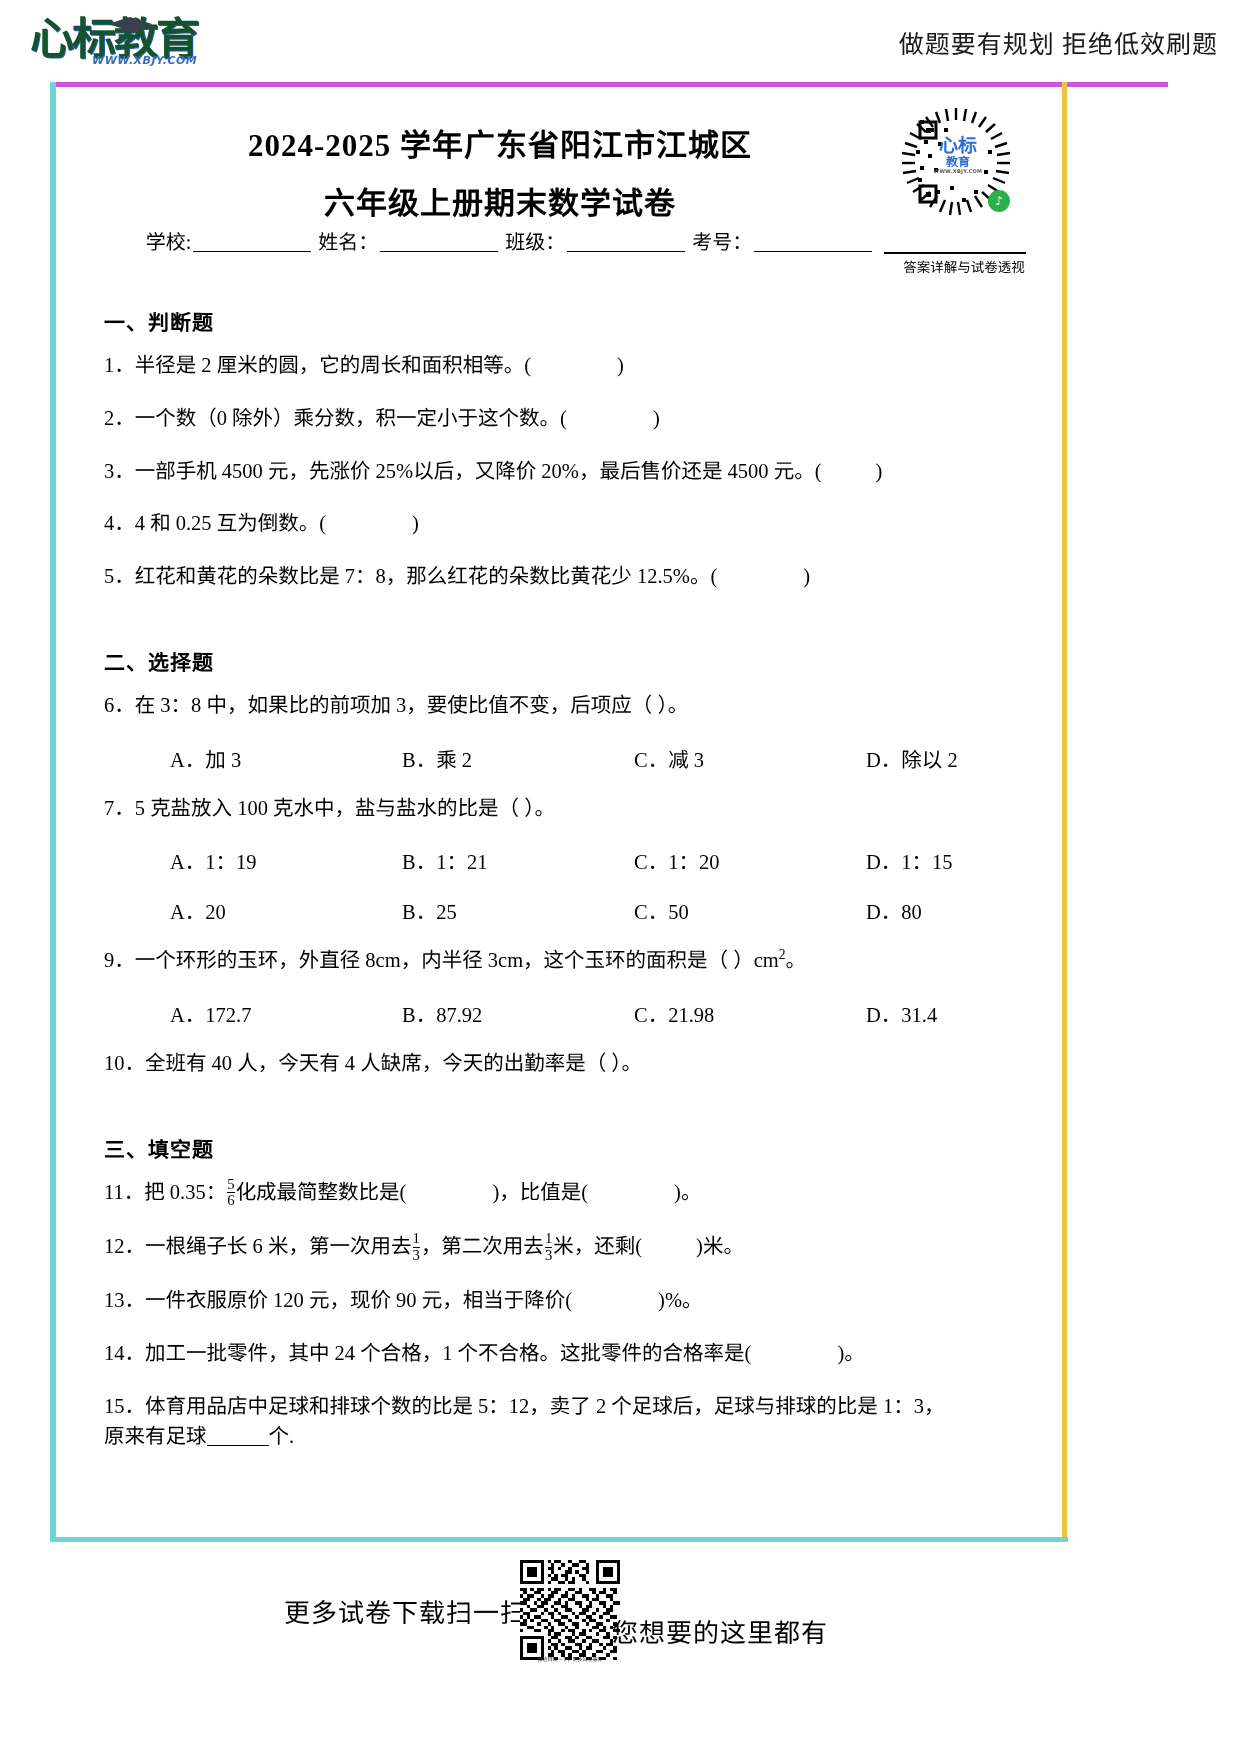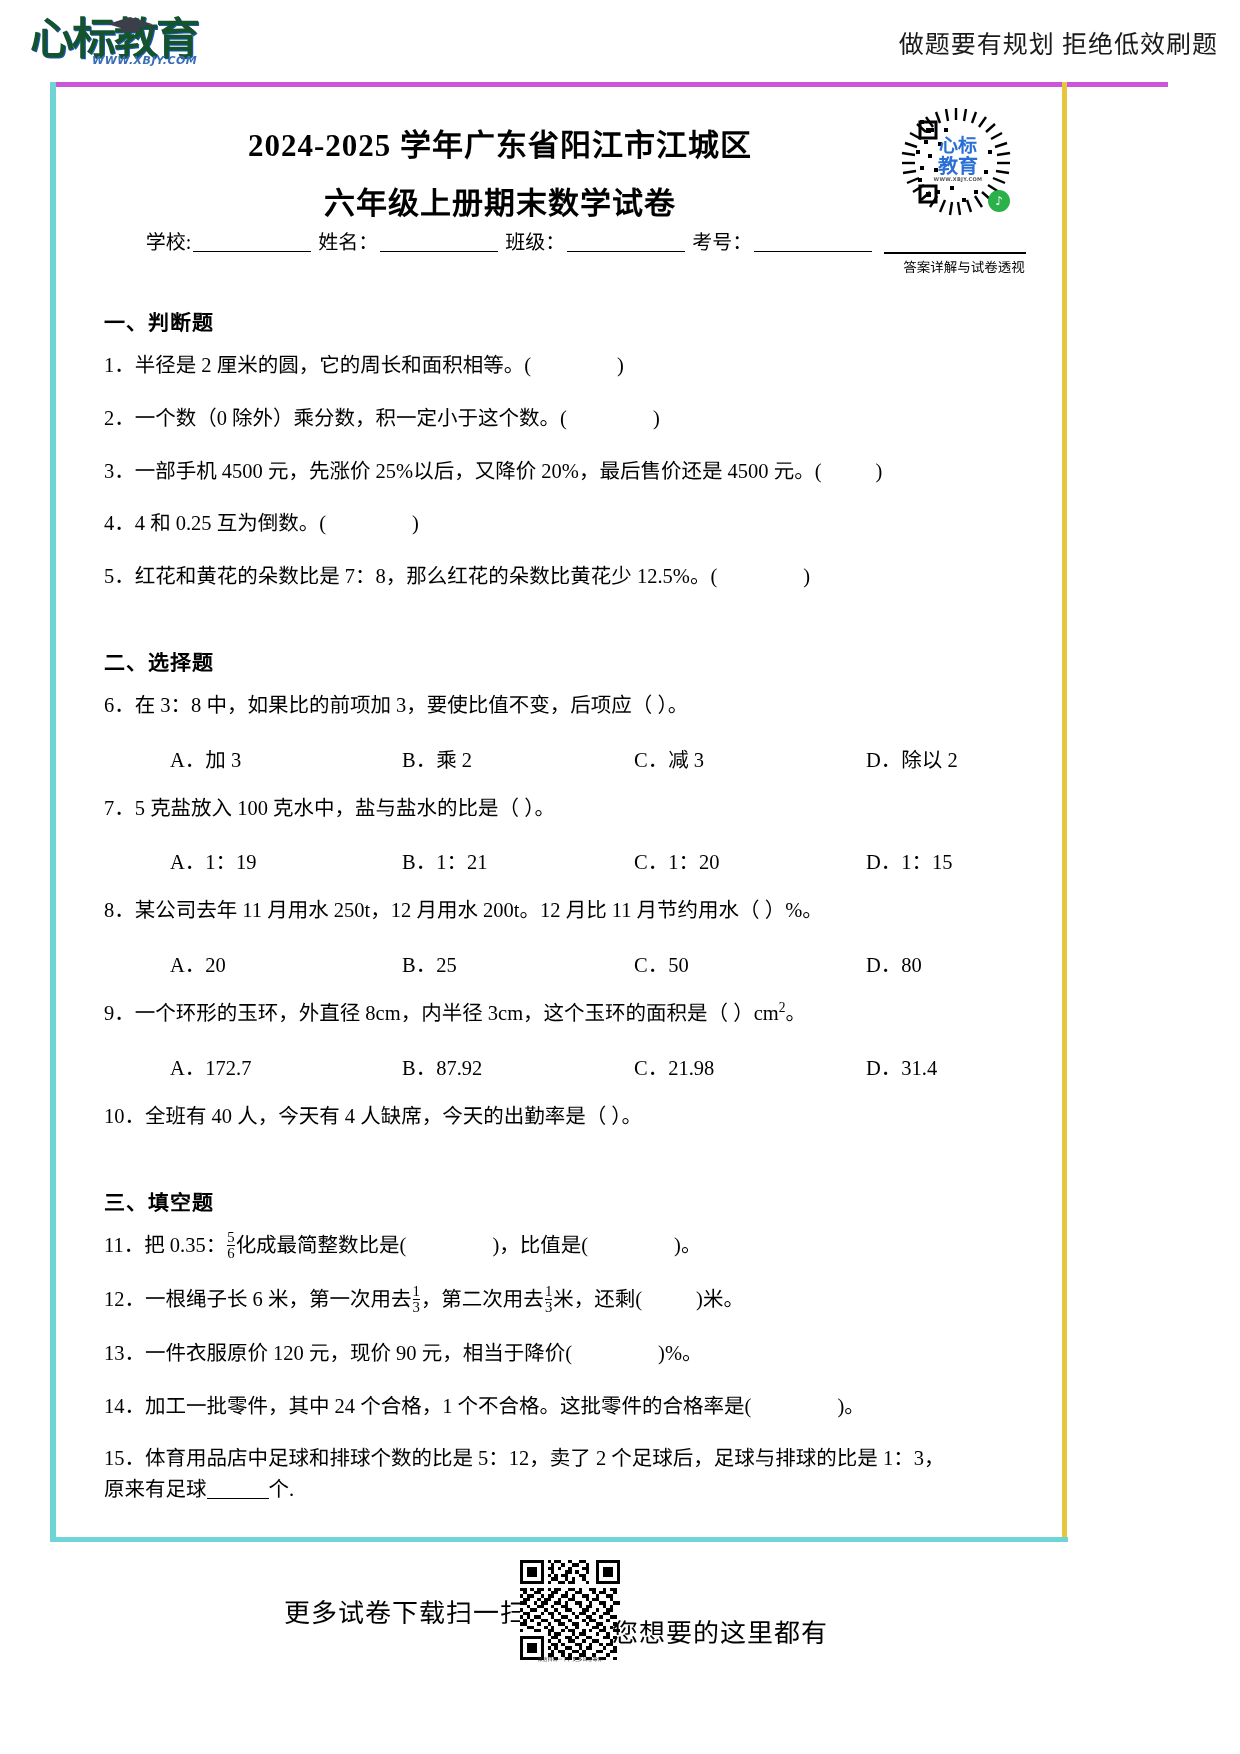--- a/index.html
+++ b/index.html
@@ -139,21 +139,21 @@
     position: absolute;
     left: 26px; top: 30px;
     width: 64px;
     text-align: center;
     font-family: "DejaVu Sans", sans-serif;
     font-weight: bold;
     color: #2a6fd6;
     line-height: 1.05;
   }
   .qr-badge .qr-core-text .l1 { font-size: 19px; display:block; }
-  .qr-badge .qr-core-text .l2 { font-size: 20px; display:block; }
+  .qr-badge .qr-core-text .l2 { font-size: 12px; display:block; }
   .qr-badge .qr-core-text .l3 { font-size: 5px; display:block; color:#555; letter-spacing:0.3px;}
   .qr-badge .wx-dot {
     position: absolute;
     right: 2px; bottom: 6px;
     width: 22px; height: 22px;
     border-radius: 50%;
     background: #2bb14a;
     color: #fff;
     font-family: "DejaVu Sans", sans-serif;
     font-size: 12px;
@@ -413,23 +413,20 @@
   <div class="q">
     <span>7．</span><span>5 克盐放入 100 克水中，盐与盐水的比是（  ）。</span>
   </div>
   <div class="opts">
     <span class="opt">A．1：19</span>
     <span class="opt">B．1：21</span>
     <span class="opt">C．1：20</span>
     <span class="opt">D．1：15</span>
   </div>
 
-  <div class="q">
-    <span>8．</span><span>某公司去年 11 月用水 250t，12 月用水 200t。12 月比 11 月节约用水（  ）%。</span>
-  </div>
   <div class="opts">
     <span class="opt">A．20</span>
     <span class="opt">B．25</span>
     <span class="opt">C．50</span>
     <span class="opt">D．80</span>
   </div>
 
   <div class="q">
     <span>9．</span><span>一个环形的玉环，外直径 8cm，内半径 3cm，这个玉环的面积是（  ）cm</span><sup>2</sup><span>。</span>
   </div>

